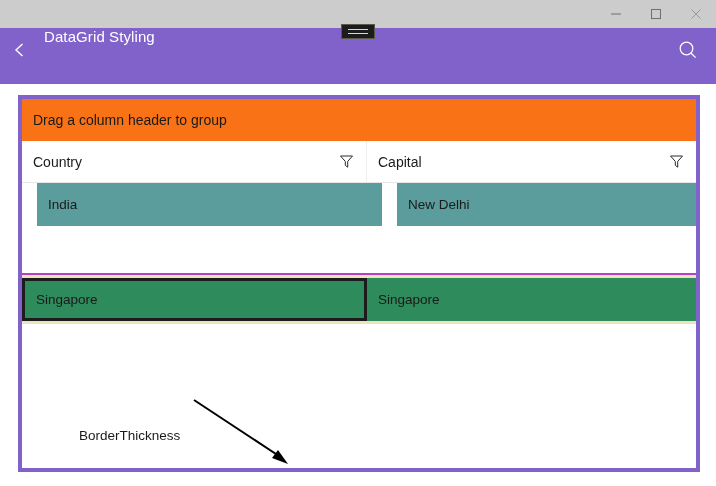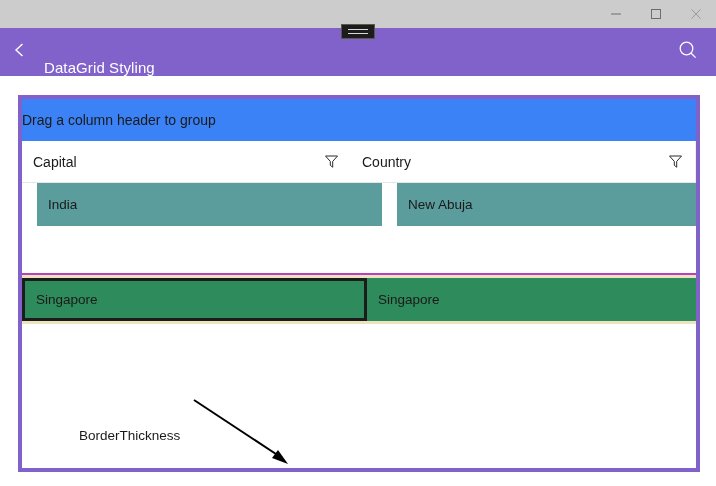--- a/index.html
+++ b/index.html
@@ -34,24 +34,24 @@
     justify-content: center;
     color: #6e6e6e;
   }
   .win-btn svg { display: block; }
 
   
   .appbar {
     position: absolute;
     top: 28px; left: 0;
     width: 716px;
-    height: 48px;
+    height: 56px;
     background: #8161ca;
     display: flex;
-    align-items: flex-end;
+    align-items: flex-start;
   }
   .back-btn {
     width: 40px;
     height: 48px;
     display: flex;
     align-items: center;
     justify-content: center;
   }
   .appbar-title {
     color: #ffffff;
@@ -100,23 +100,24 @@
     left: 18px;
     top: 95px;
     width: 682px;
     height: 377px;
     box-sizing: border-box;
     border: 4px solid #8161ca;
     background: #ffffff;
   }
   .group-panel {
     height: 42px;
-    background: #3b82f6;
-    display: flex;
-    align-items: center;
+    background: #f97316;
+    display: flex;
+    align-items: center;
+    padding-left: 11px;
     box-sizing: border-box;
     font-size: 14px;
     color: #1a1a1a;
   }
   .header-row {
     display: flex;
     height: 42px;
     background: #ffffff;
   }
   .col-head {
@@ -249,41 +250,41 @@
   <i></i>
 </div>
 
 <div class="datagrid">
 
   <div class="group-panel">
     <span>Drag a column header to group</span>
   </div>
 
   <div class="header-row">
+    <div class="col-head country">
+      <span class="col-head-label">Country</span>
+      <span class="filter-icon">
+        <svg width="15" height="15" viewBox="0 0 15 15">
+            <polygon points="1.5,2 13.5,2 8.7,7.4 8.7,13.2 6.3,11.3 6.3,7.4" fill="none" stroke="#2b2b2b" stroke-width="1"></polygon>
+          </svg>
+      </span>
+    </div>
     <div class="col-head capital">
       <span class="col-head-label">Capital</span>
       <span class="filter-icon">
         <svg width="15" height="15" viewBox="0 0 15 15">
             <polygon points="1.5,2 13.5,2 8.7,7.4 8.7,13.2 6.3,11.3 6.3,7.4" fill="none" stroke="#2b2b2b" stroke-width="1"></polygon>
           </svg>
       </span>
     </div>
-    <div class="col-head country">
-      <span class="col-head-label">Country</span>
-      <span class="filter-icon">
-        <svg width="15" height="15" viewBox="0 0 15 15">
-            <polygon points="1.5,2 13.5,2 8.7,7.4 8.7,13.2 6.3,11.3 6.3,7.4" fill="none" stroke="#2b2b2b" stroke-width="1"></polygon>
-          </svg>
-      </span>
-    </div>
   </div>
 
   <div class="data-row row-teal">
     <div class="cell country">India</div>
-    <div class="cell capital">New Abuja</div>
+    <div class="cell capital">New Delhi</div>
   </div>
   <div class="sep-white"></div>
 
   <div class="data-row row-blue">
   </div>
   <div class="sep-white"></div>
 
 
   <div class="sep-magenta"></div>
   <div class="sep-cream"></div>

